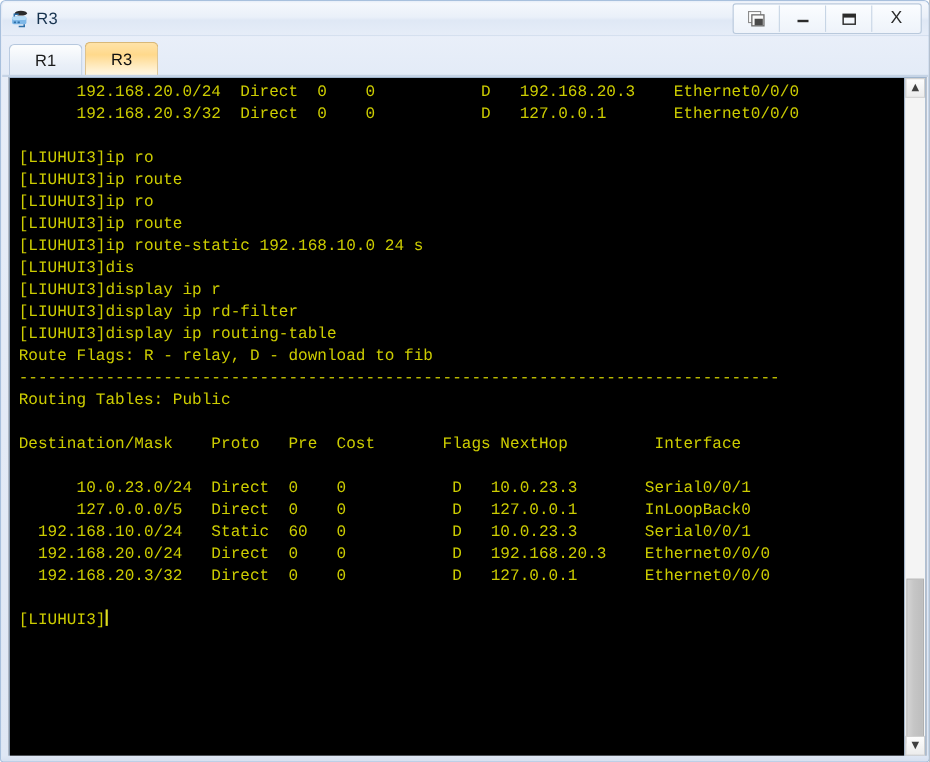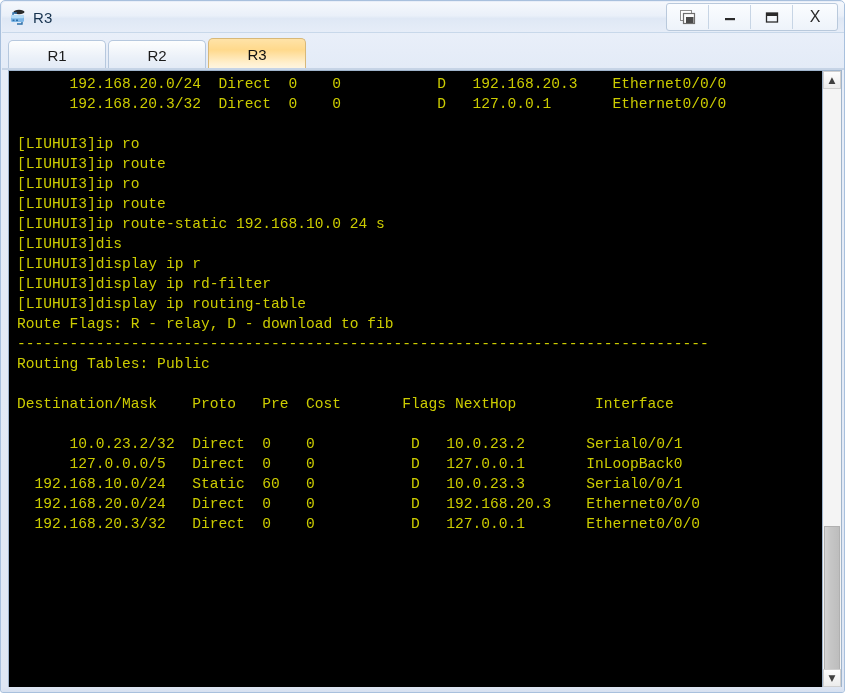--- a/index.html
+++ b/index.html
@@ -96,21 +96,21 @@
     box-sizing: border-box;
   }
   .tabs {
     position: absolute;
     left: 6px;
     bottom: 0;
     display: flex;
     align-items: flex-end;
   }
   .tab {
-    width: 98px;
+    width: 67px;
     height: 30px;
     margin-right: 2px;
     box-sizing: border-box;
     border: 1px solid #b6c8de;
     border-bottom: none;
     border-radius: 5px 5px 0 0;
     background: linear-gradient(to bottom, #fdfefe 0%, #eaf0f8 60%, #e2eaf5 100%);
     display: flex;
     align-items: center;
     justify-content: center;
@@ -268,23 +268,20 @@
       <div class="win-btn close">
         <span class="glyph-close">X</span>
       </div>
     </div>
   </div>
 
   <div class="tabstrip">
     <div class="tabs">
       <div class="tab">
         <span>R1</span>
-      </div>
-      <div class="tab">
-        <span>R2</span>
       </div>
       <div class="tab active">
         <span>R3</span>
       </div>
     </div>
     <div class="tabstrip-base"></div>
   </div>
 
   <div class="terminal-wrap">
 
@@ -300,26 +297,27 @@
         <div class="term-line">[LIUHUI3]dis</div>
         <div class="term-line">[LIUHUI3]display ip r</div>
         <div class="term-line">[LIUHUI3]display ip rd-filter</div>
         <div class="term-line">[LIUHUI3]display ip routing-table</div>
         <div class="term-line">Route Flags: R - relay, D - download to fib</div>
         <div class="term-line">-------------------------------------------------------------------------------</div>
         <div class="term-line">Routing Tables: Public</div>
         <div class="term-line">&nbsp;</div>
         <div class="term-line">Destination/Mask    Proto   Pre  Cost       Flags NextHop         Interface</div>
         <div class="term-line">&nbsp;</div>
-        <div class="term-line">      10.0.23.2/32  Direct  0    0           D   10.0.23.2       Serial0/0/1</div>
+        <div class="term-line">      10.0.23.0/24  Direct  0    0           D   10.0.23.3       Serial0/0/1</div>
         <div class="term-line">      127.0.0.0/5   Direct  0    0           D   127.0.0.1       InLoopBack0</div>
         <div class="term-line">  192.168.10.0/24   Static  60   0           D   10.0.23.3       Serial0/0/1</div>
         <div class="term-line">  192.168.20.0/24   Direct  0    0           D   192.168.20.3    Ethernet0/0/0</div>
         <div class="term-line">  192.168.20.3/32   Direct  0    0           D   127.0.0.1       Ethernet0/0/0</div>
         <div class="term-line">&nbsp;</div>
+        <div class="term-line"><span>[LIUHUI3]</span><span class="cursor"></span></div>
       </div>
 
     <div class="scrollbar">
       <div class="sb-btn up">
         <span class="sb-arrow">▲</span>
       </div>
       <div class="sb-track">
         <div class="sb-thumb"></div>
       </div>
       <div class="sb-btn down">

